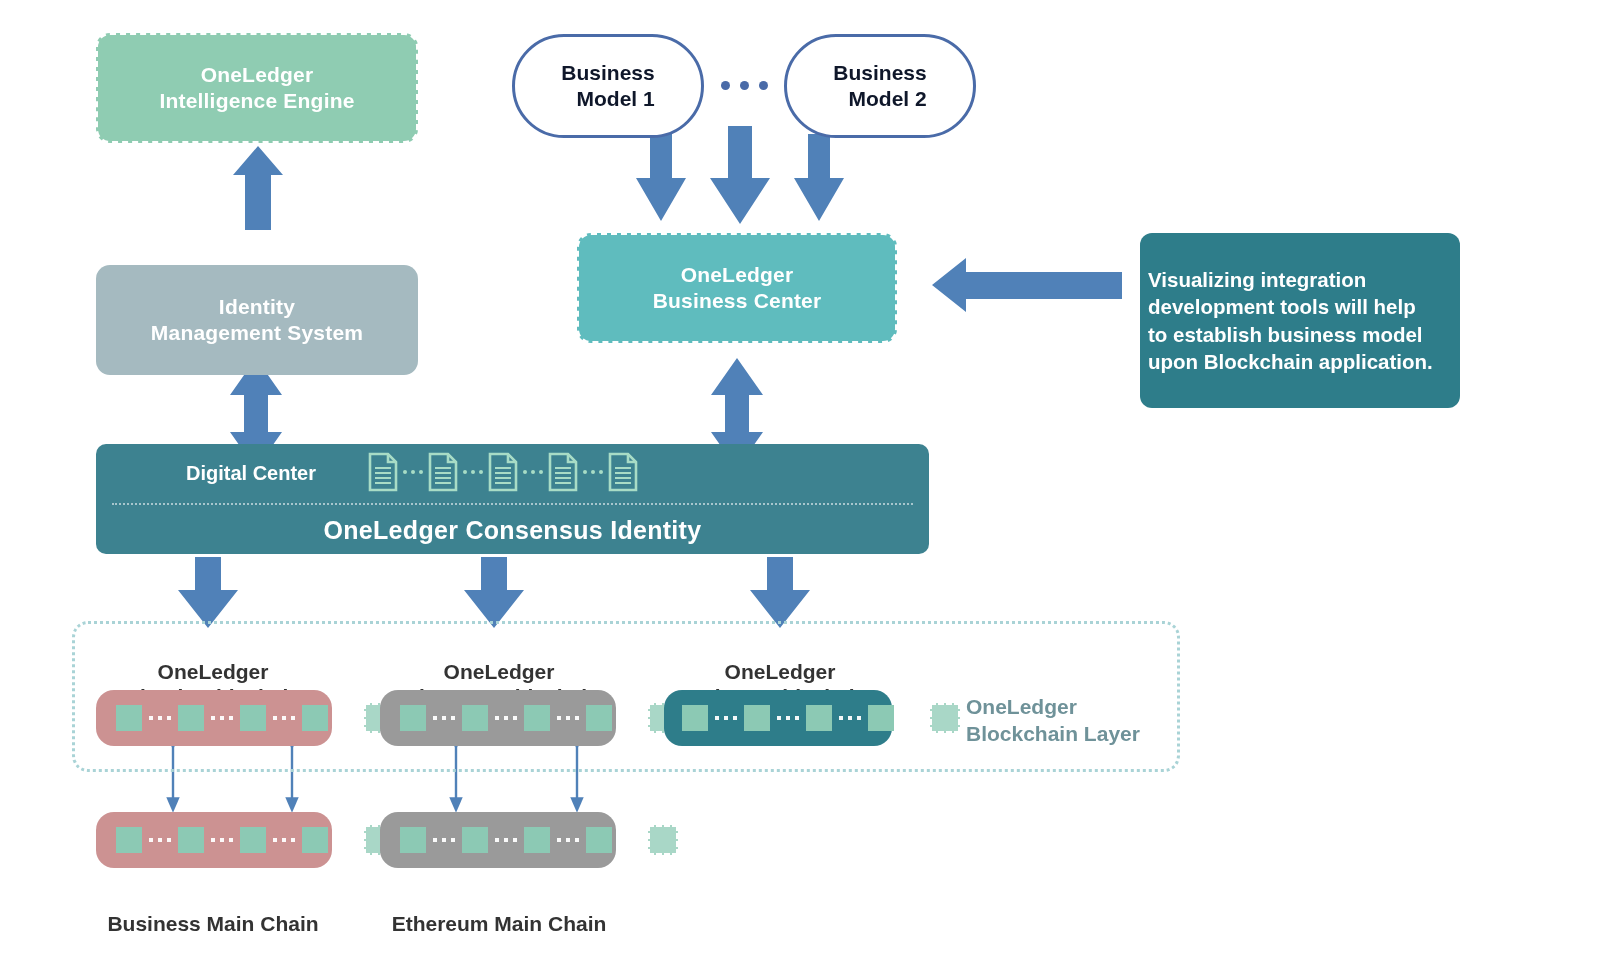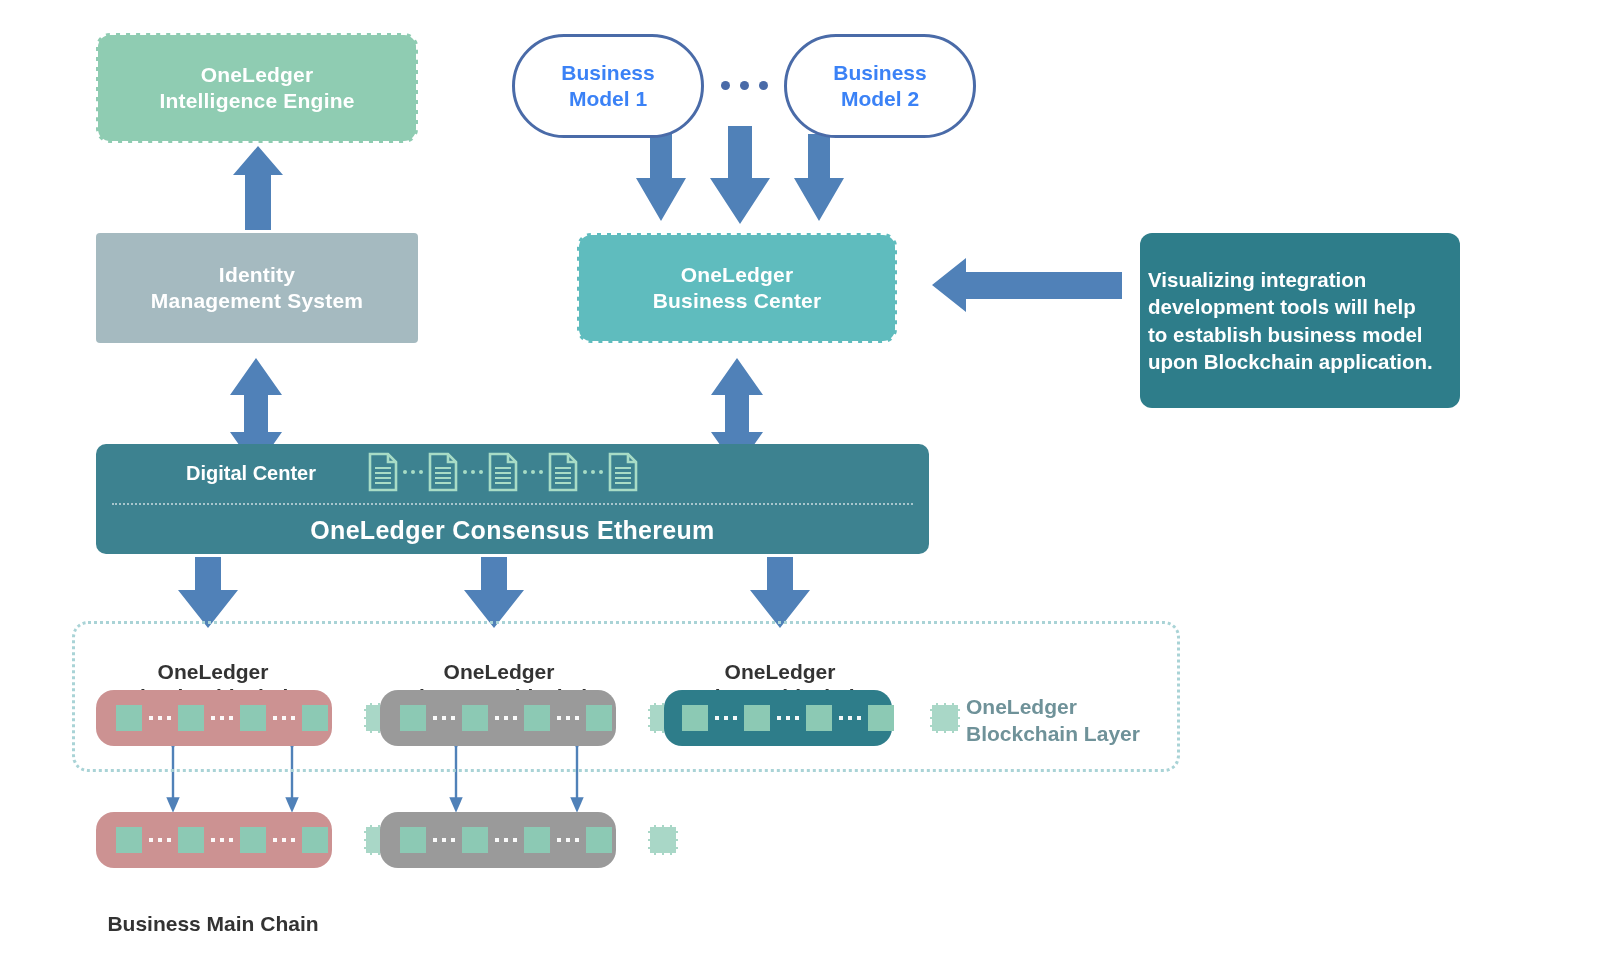--- a/index.html
+++ b/index.html
@@ -33,40 +33,41 @@
   .box .lines { white-space: pre-line; }
 
   .box-intel {
     background: #8FCCB2;
     border: 2px dashed #ffffff;
     border-radius: 14px;
     font-size: 21px;
   }
   .box-ident {
     background: #A5BAC0;
-    border-radius: 4px;
+    border-radius: 14px;
     font-size: 21px;
+    margin-top: 32px;
   }
   .box-bizcenter {
     background: #5FBCBE;
     border: 2px dashed #ffffff;
     border-radius: 14px;
     font-size: 21px;
   }
   .pill {
     background: #ffffff;
     border: 3px solid #4A6BA8;
     border-radius: 60px;
-    color: #3b82f6;
+    color: #0f172a;
     font-weight: bold;
     font-size: 21px;
     display: flex;
     align-items: center;
     justify-content: center;
-    text-align: center;
+    text-align: right;
     line-height: 1.22;
   }
   .pill .lines { white-space: pre-line; }
 
   .callout {
     background: #2E7D8A;
     border-radius: 12px;
     color: #ffffff;
     font-weight: bold;
     font-size: 20.5px;
@@ -339,21 +340,21 @@
             <line x1="7" y1="26" x2="23" y2="26"></line>
             <line x1="7" y1="31" x2="23" y2="31"></line>
           </g>
         </svg>
       </div>
 
       <div class="consensus-divider" style="top:59px;left:16px;right:16px;"></div>
     </div>
 
     <div class="consensus-bottom" style="height:48px;">
-      <span>OneLedger Consensus Ethereum</span>
+      <span>OneLedger Consensus Identity</span>
     </div>
   </div>
 
   <div class="abs layer-box" style="left:72px;top:621px;width:1108px;height:151px;"></div>
 
   <div class="abs layer-label" style="left:966px;top:668px;width:220px;">
     <span>OneLedger
 Blockchain Layer</span>
   </div>
 
@@ -514,14 +515,17 @@
         </span>
       <span class="blk"></span>
       <span class="blk-dots">
           <i></i>
           <i></i>
           <i></i>
         </span>
       <span class="blk ghost"></span>
     </div>
   </div>
+  <div class="abs chain-label" style="left:368px;top:886px;width:262px;">
+    <span>Ethereum Main Chain</span>
+  </div>
 
 </div>
 
 </body></html>

